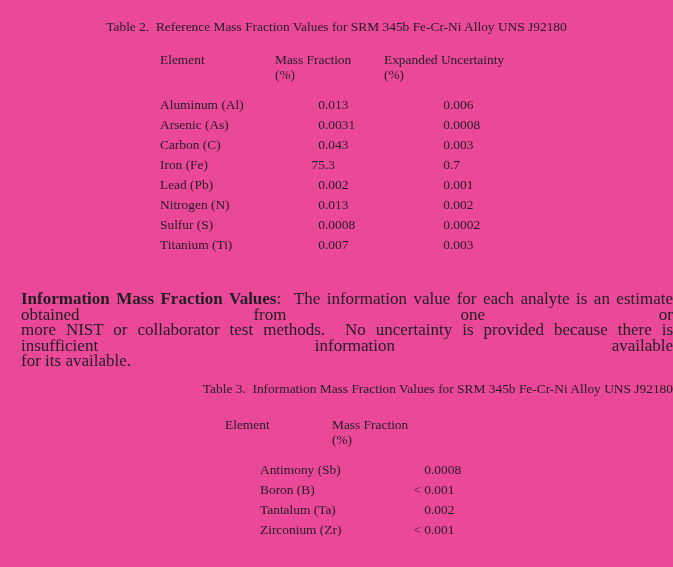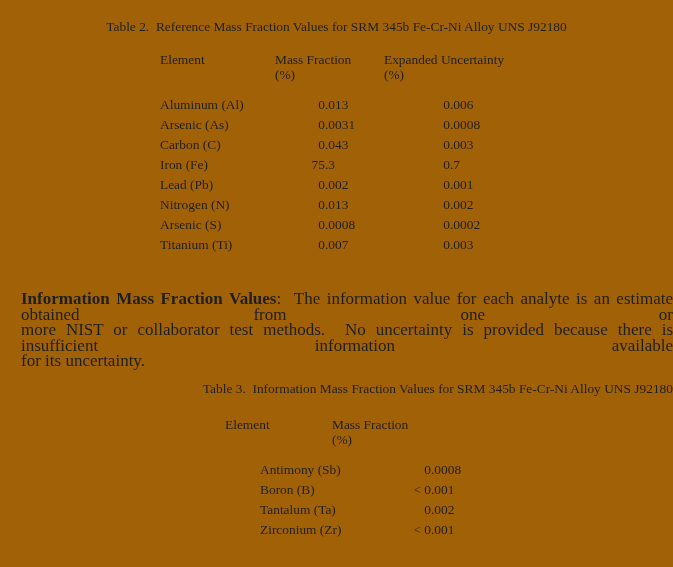--- a/index.html
+++ b/index.html
@@ -3,21 +3,21 @@
 <meta charset="utf-8">
 <style>
   html, body { margin: 0; padding: 0; }
   body {
     width: 673px; height: 567px;
     background: #ffffff;
     font-family: "Liberation Serif", serif;
     color: #1f1f23;
     overflow: hidden;
   }
-  .page { position: absolute; left: 0; top: 0; width: 673px; height: 567px; background: #a16207; }
+  .page { position: absolute; left: 0; top: 0; width: 673px; height: 567px; background: #ec4899; }
 
   .title {
     position: absolute; left: 0; width: 673px;
     text-align: center;
     font-size: 13.4px; line-height: 15px;
     white-space: nowrap;
   }
   #t2-title { top: 19px; }
   #t3-title { top: 381px; text-align: right; }
 
@@ -90,35 +90,35 @@
         <span class="c-el">Lead (Pb)</span>
         <span class="c-num c-mf"><span class="ip">0</span><span class="fp">.002</span></span>
         <span class="c-num c-eu"><span class="ip">0</span><span class="fp">.001</span></span>
       </div>
       <div class="trow">
         <span class="c-el">Nitrogen (N)</span>
         <span class="c-num c-mf"><span class="ip">0</span><span class="fp">.013</span></span>
         <span class="c-num c-eu"><span class="ip">0</span><span class="fp">.002</span></span>
       </div>
       <div class="trow">
-        <span class="c-el">Arsenic (S)</span>
+        <span class="c-el">Sulfur (S)</span>
         <span class="c-num c-mf"><span class="ip">0</span><span class="fp">.0008</span></span>
         <span class="c-num c-eu"><span class="ip">0</span><span class="fp">.0002</span></span>
       </div>
       <div class="trow">
         <span class="c-el">Titanium (Ti)</span>
         <span class="c-num c-mf"><span class="ip">0</span><span class="fp">.007</span></span>
         <span class="c-num c-eu"><span class="ip">0</span><span class="fp">.003</span></span>
       </div>
     </div>
 
   <div id="info-para">
     <div class="para-line"><b>Information Mass Fraction Values</b><span>:&nbsp; The information value for each analyte is an estimate obtained from one or</span></div>
     <div class="para-line">more NIST or collaborator test methods.&nbsp; No uncertainty is provided because there is insufficient information available</div>
-    <div class="para-line last">for its uncertainty.</div>
+    <div class="para-line last">for its available.</div>
   </div>
 
   <div class="title" id="t3-title">Table 3.&nbsp; Information Mass Fraction Values for SRM 345b Fe-Cr-Ni Alloy UNS J92180</div>
 
   <div class="h" id="t3h-el">Element</div>
   <div class="h hc" id="t3h-mf">
     <div>Mass Fraction</div>
     <div>(%)</div>
   </div>
   <div class="rows" id="t3-rows">

